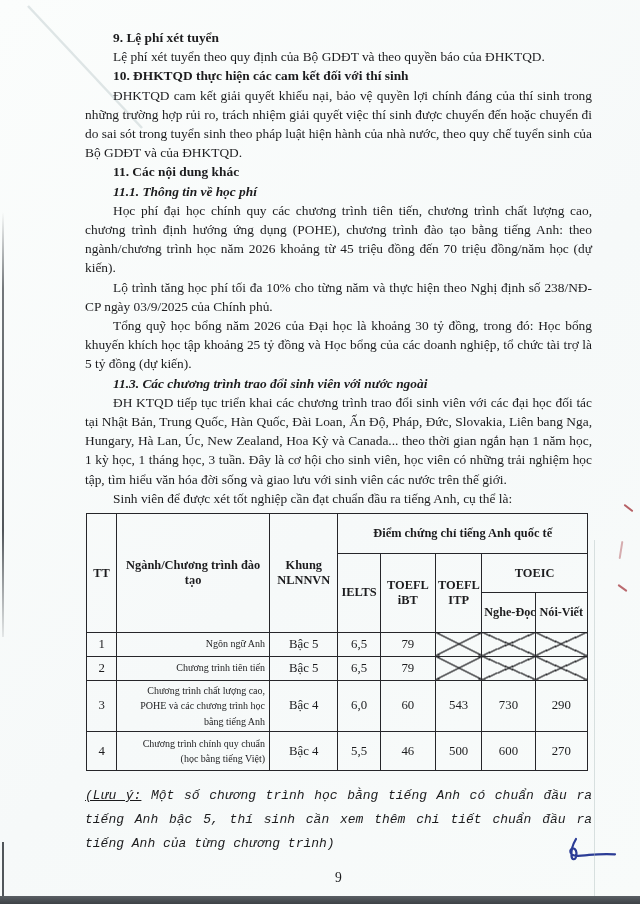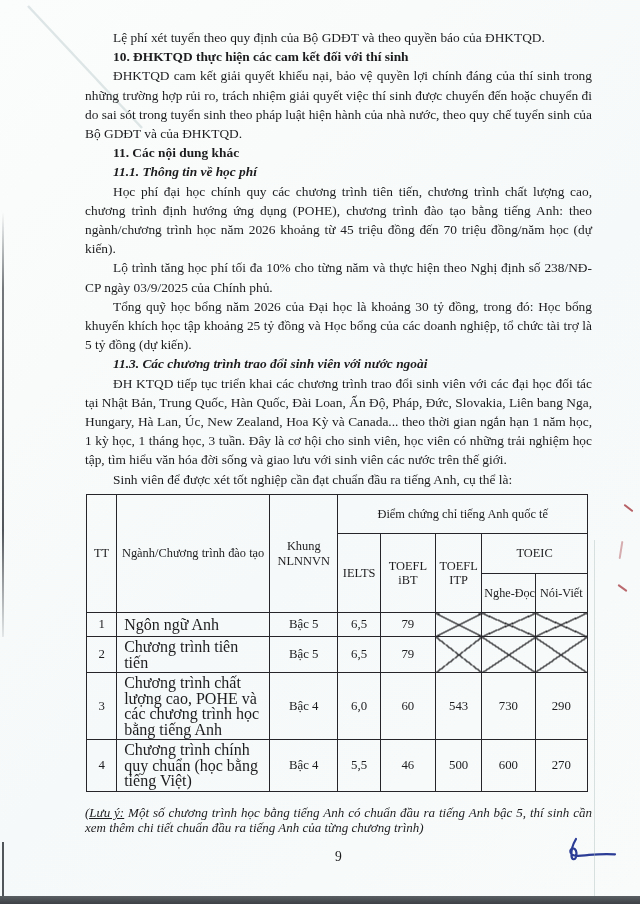--- a/index.html
+++ b/index.html
@@ -17,34 +17,34 @@
   p{margin:0;}
   .h,.hi,.p{font-size:13.4px;line-height:19.2px;text-align:justify;text-indent:28px;}
   .h{font-weight:bold;}
   .hi{font-weight:bold;font-style:italic;}
   
   table{
     border-collapse:collapse;table-layout:fixed;width:502px;
     margin:5px 0 0 1px;border:1.6px solid #26262a;
   }
   th,td{border:1px solid #26262a;text-align:center;vertical-align:middle;overflow:hidden;}
-  th{font-weight:normal;font-size:12.4px;line-height:14.5px;padding:12px 2px;}
+  th{font-weight:bold;font-size:12.4px;line-height:14.5px;padding:12px 2px;}
   th.sub{font-size:12.2px;white-space:nowrap;}
   td{font-size:12.8px;padding:0 3px;}
-  td.prog{text-align:left;padding:2px 4px 2px 7px;line-height:15.5px;font-size:16px;}
+  td.prog{text-align:right;padding:2px 4px 2px 7px;line-height:15.5px;font-size:10px;}
   thead tr:nth-child(1){height:22px;}
   thead tr:nth-child(2){height:27px;}
   thead tr:nth-child(3){height:20px;}
   td.crossed{
     background-image:
       linear-gradient(to top right,   transparent calc(50% - .7px), #2b2b2e calc(50% - .7px), #2b2b2e calc(50% + .7px), transparent calc(50% + .7px)),
       linear-gradient(to bottom right,transparent calc(50% - .7px), #2b2b2e calc(50% - .7px), #2b2b2e calc(50% + .7px), transparent calc(50% + .7px));
   }
   
-  .note{font-style:italic;font-size:13px;line-height:15px;margin-top:13px;text-align:justify;text-indent:0;}
+  .note{font-style:italic;font-size:13px;line-height:24px;margin-top:13px;text-align:justify;text-indent:0;font-family:Liberation Mono, monospace;}
   .note-label{text-decoration:underline;}
   .pagenum{text-align:center;margin-top:14px;font-size:13.6px;}
   
   .signature{position:absolute;left:560px;top:835px;}
   .red-mark{position:absolute;background:#a63a40;border-radius:2px;}
   .red-mark.m1{left:623px;top:507px;width:11px;height:2px;transform:rotate(38deg);opacity:.8;}
   .red-mark.m2{left:620px;top:541px;width:1.6px;height:18px;transform:rotate(9deg);opacity:.4;}
   .red-mark.m3{left:617px;top:587px;width:11px;height:2px;transform:rotate(36deg);opacity:.75;}
   .edge-left-mid{position:absolute;left:2px;top:212px;width:2px;height:425px;
     background:linear-gradient(to bottom,rgba(60,66,72,0),rgba(58,63,68,.7) 18%,rgba(52,57,62,.85) 75%,rgba(60,66,72,.1));}
@@ -57,20 +57,21 @@
 </head>
 <body>
 
 <div class="page">
 
   <svg class="crease" width="180" height="150" viewBox="0 0 180 150">
     <line x1="28" y1="6" x2="142" y2="128" stroke="rgba(198,210,212,0.55)" stroke-width="2.5"></line>
   </svg>
 
   <div class="content">
+    <p class="h">9. Lệ phí xét tuyển</p>
     <p class="p">Lệ phí xét tuyển theo quy định của Bộ GDĐT và theo quyền báo của ĐHKTQD.</p>
     <p class="h">10. ĐHKTQD thực hiện các cam kết đối với thí sinh</p>
     <p class="p">ĐHKTQD cam kết giải quyết khiếu nại, bảo vệ quyền lợi chính đáng của thí sinh trong những trường hợp rủi ro, trách nhiệm giải quyết việc thí sinh được chuyển đến hoặc chuyển đi do sai sót trong tuyển sinh theo pháp luật hiện hành của nhà nước, theo quy chế tuyển sinh của Bộ GDĐT và của ĐHKTQD.</p>
     <p class="h">11. Các nội dung khác</p>
     <p class="hi">11.1. Thông tin về học phí</p>
     <p class="p">Học phí đại học chính quy các chương trình tiên tiến, chương trình chất lượng cao, chương trình định hướng ứng dụng (POHE), chương trình đào tạo bằng tiếng Anh: theo ngành/chương trình học năm 2026 khoảng từ 45 triệu đồng đến 70 triệu đồng/năm học (dự kiến).</p>
     <p class="p">Lộ trình tăng học phí tối đa 10% cho từng năm và thực hiện theo Nghị định số 238/NĐ-CP ngày 03/9/2025 của Chính phủ.</p>
     <p class="p">Tổng quỹ học bổng năm 2026 của Đại học là khoảng 30 tỷ đồng, trong đó: Học bổng khuyến khích học tập khoảng 25 tỷ đồng và Học bổng của các doanh nghiệp, tổ chức tài trợ là 5 tỷ đồng (dự kiến).</p>
     <p class="hi">11.3. Các chương trình trao đổi sinh viên với nước ngoài</p>
     <p class="p">ĐH KTQD tiếp tục triển khai các chương trình trao đổi sinh viên với các đại học đối tác tại Nhật Bản, Trung Quốc, Hàn Quốc, Đài Loan, Ấn Độ, Pháp, Đức, Slovakia, Liên bang Nga, Hungary, Hà Lan, Úc, New Zealand, Hoa Kỳ và Canada... theo thời gian ngắn hạn 1 năm học, 1 kỳ học, 1 tháng học, 3 tuần. Đây là cơ hội cho sinh viên, học viên có những trải nghiệm học tập, tìm hiểu văn hóa đời sống và giao lưu với sinh viên các nước trên thế giới.</p>

